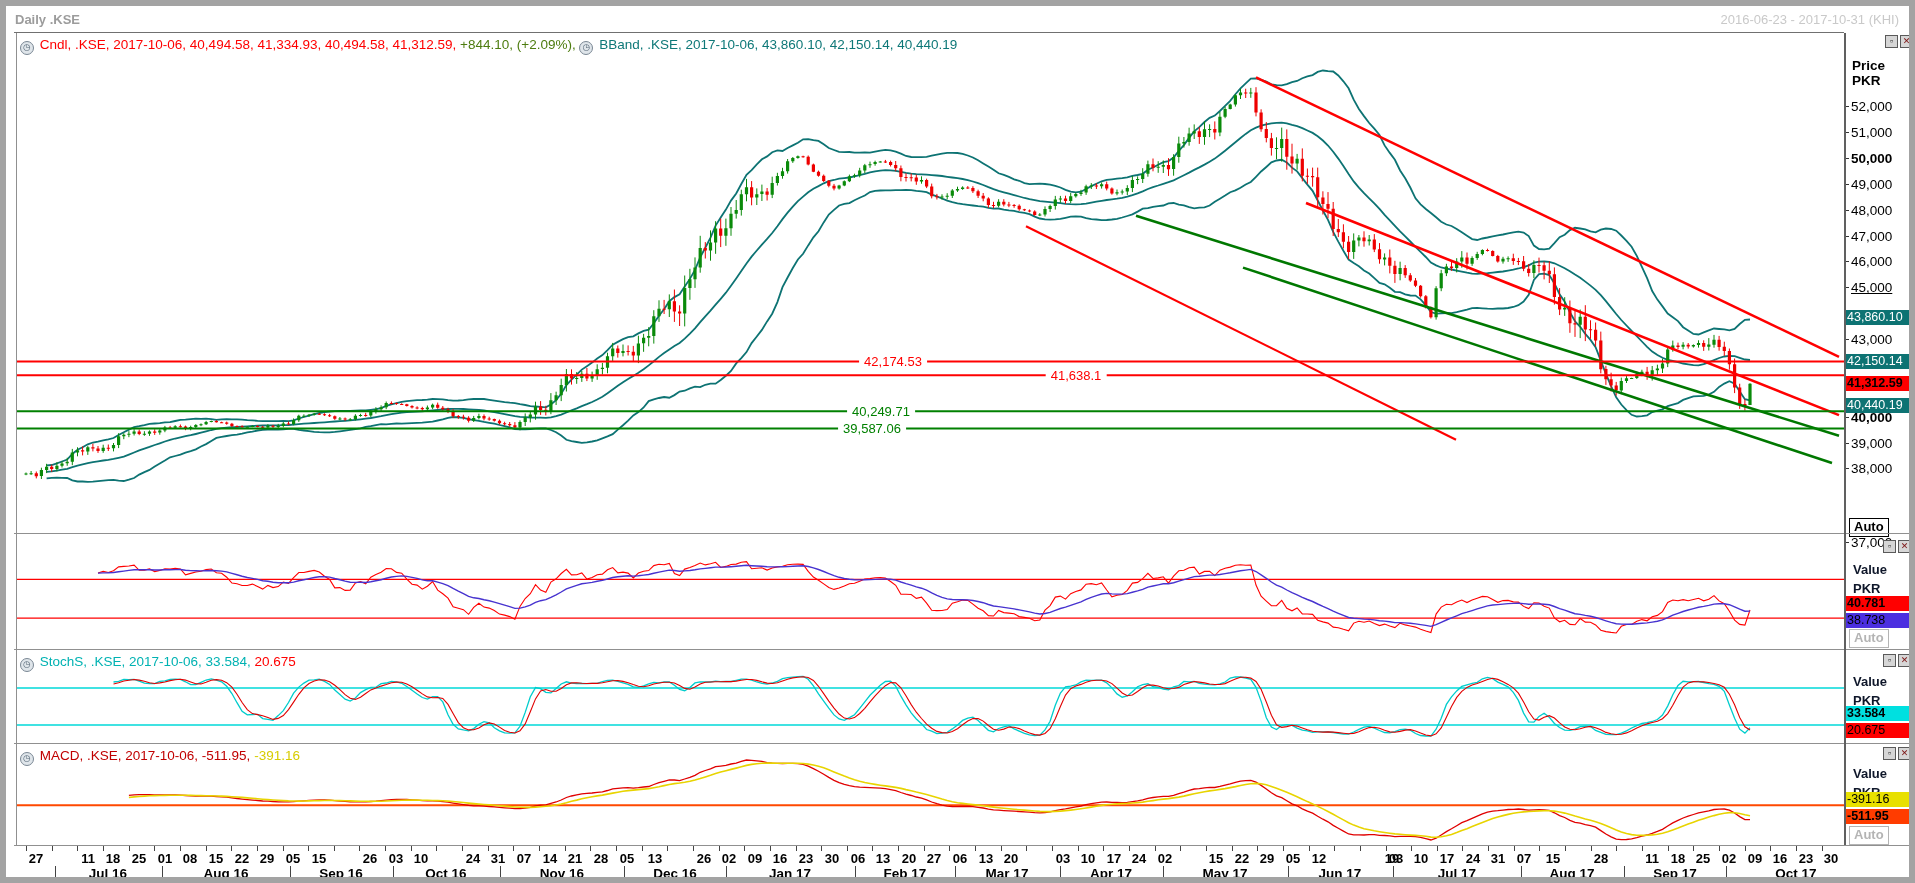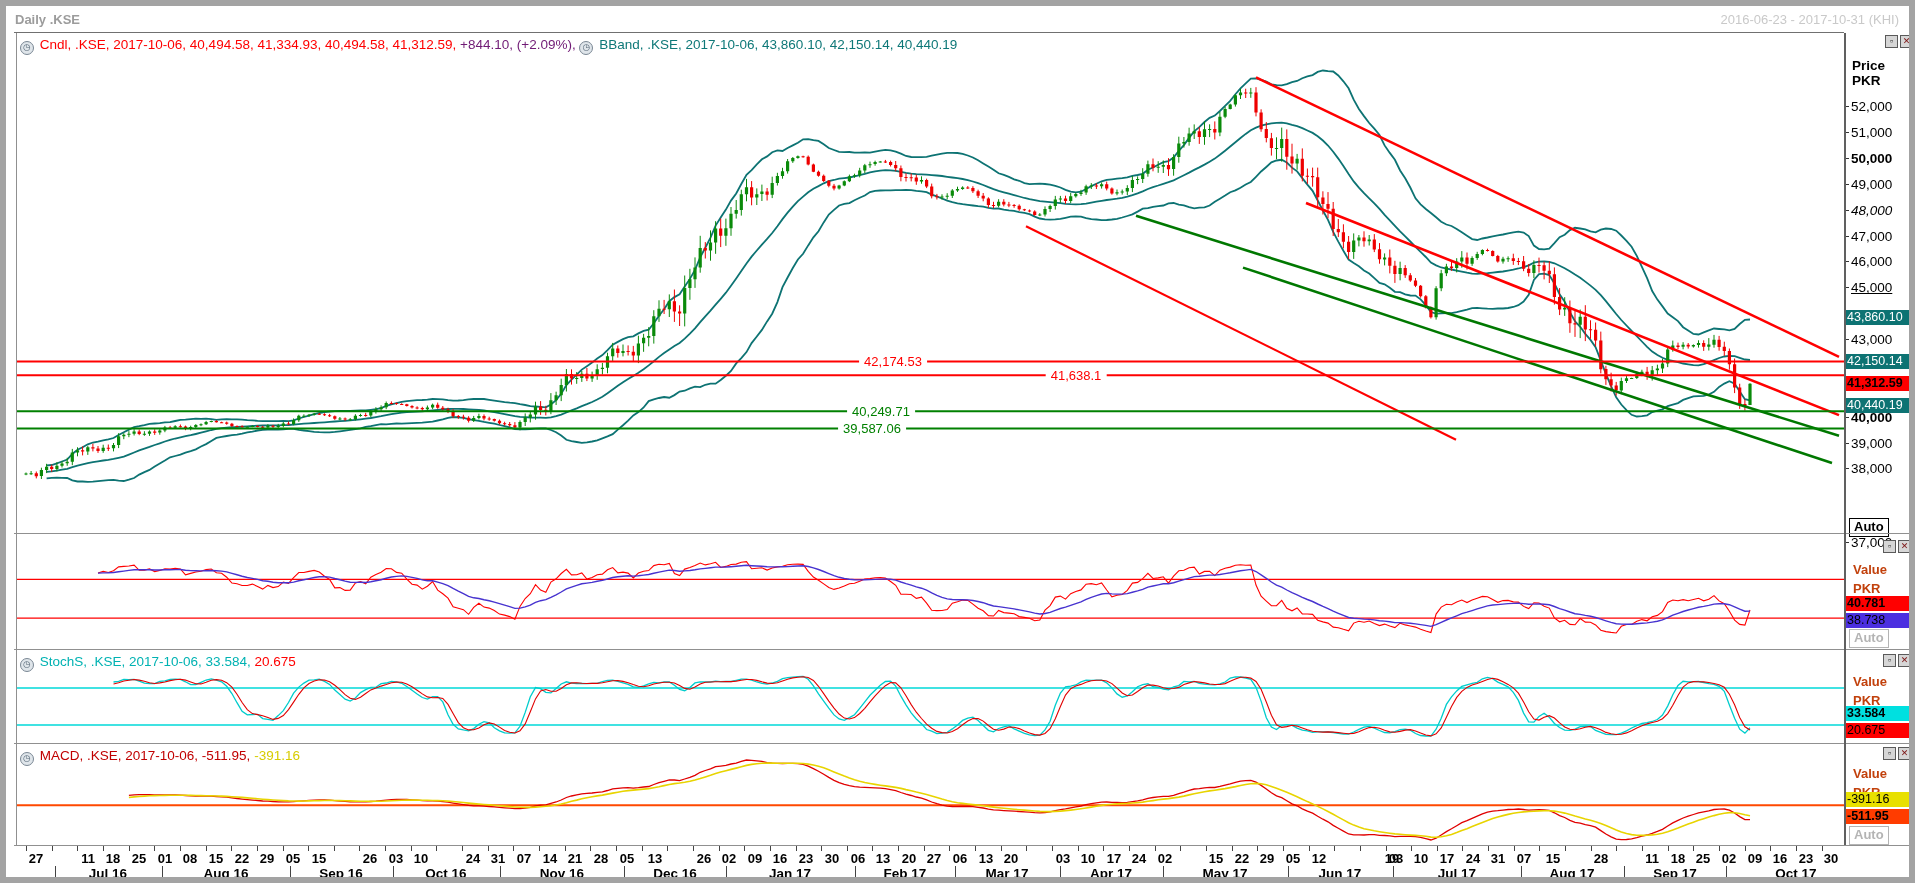--- a/index.html
+++ b/index.html
@@ -5,21 +5,21 @@
   html,body{margin:0;padding:0;background:#e8e8e8;font-family:"Liberation Sans","DejaVu Sans",sans-serif;}
   #app{position:relative;width:1915px;height:883px;background:#ffffff;border:6px solid #a3a3a3;box-sizing:border-box;overflow:hidden;}
   #chart-svg{position:absolute;left:0;top:0;}
   .abs{position:absolute;}
   .titlebar-text{font-size:13px;font-weight:bold;color:#9c9c9c;}
   .range-text{font-size:13px;color:#c9c9c9;}
   .legend{font-size:13.5px;white-space:nowrap;}
   .clock{display:inline-block;width:12px;height:12px;border-radius:50%;border:1px solid #7a8794;background:#dfe5ea;color:#5a6b7a;font-size:9px;line-height:11px;text-align:center;vertical-align:-1px;margin-right:2px;}
   .winbtn{display:inline-block;width:13px;height:13px;border:1px solid #5a5a5a;background:#d6d6d6;font-size:9px;line-height:11px;text-align:center;color:#222;box-sizing:border-box;}
   .winbtn.x{color:#7c1616;font-weight:bold;}
-  .vlabel{font-size:13px;font-weight:bold;color:#c2410c;}
+  .vlabel{font-size:13px;font-weight:bold;color:#0f172a;}
   .badge{position:absolute;left:1839px;width:74px;height:15px;font-size:12.5px;line-height:15px;padding-left:2px;box-sizing:border-box;white-space:nowrap;}
   .tickrow{position:absolute;left:1838px;height:14px;font-size:13.5px;color:#000;white-space:nowrap;}
   .tickrow .dash{display:inline-block;width:5px;height:1px;background:#333;vertical-align:4px;margin-right:2px;}
   .autobtn{position:absolute;left:1843px;font-size:13px;font-weight:bold;border:1px solid #000;color:#000;background:#fff;padding:0 4px;height:17px;line-height:16px;}
   .autobtn.dim{border-color:#b4b4b4;color:#b4b4b4;}
   .lvl-label{position:absolute;transform:translate(-50%,-50%);background:#ffffff;padding:0 5px;font-size:13px;white-space:nowrap;}
   .day-label{position:absolute;top:845px;transform:translateX(-50%);font-size:13px;font-weight:600;color:#000;}
   .month-label{position:absolute;top:860px;transform:translateX(-50%);font-size:13.5px;font-weight:bold;color:#000;}
   .pipe{position:absolute;top:860px;width:1px;height:15px;background:#444;}
   .wtick{position:absolute;top:839px;width:1px;height:6px;background:#444;}
@@ -86,21 +86,21 @@
   <div class="abs range-text" style="right:10px;top:6px;text-align:right;">2016-06-23 - 2017-10-31 (KHI)</div>
   <div class="abs" style="left:8px;top:26px;width:1830px;height:1px;background:#707070;"></div>
   <div class="abs panel-icons" style="left:1879px;top:29px;">
     <span class="winbtn">▫</span>
       <span class="winbtn x">✕</span>
   </div>
 
   <div class="abs legend" style="left:14px;top:31px;">
     <span class="clock">◷</span>
     <span style="color:#ff0000;">Cndl, .KSE, 2017-10-06, 40,494.58, 41,334.93, 40,494.58, 41,312.59,</span>
-    <span style="color:#701a75;">+844.10, (+2.09%),</span>
+    <span style="color:#4d7c0f;">+844.10, (+2.09%),</span>
     <span class="clock">◷</span>
     <span style="color:#0e7878;">BBand, .KSE, 2017-10-06, 43,860.10, 42,150.14, 40,440.19</span>
   </div>
 
 
   <div class="abs legend" style="left:14px;top:648px;">
     <span class="clock">◷</span>
     <span style="color:#00b2b2;">StochS, .KSE, 2017-10-06, 33.584,</span>
     <span style="color:#ff0000;">20.675</span>
   </div>
@@ -113,21 +113,21 @@
 
   <div class="abs" style="left:1846px;top:52px;font-size:13.5px;font-weight:bold;color:#000;">
     <div>Price</div>
     <div>PKR</div>
   </div>
   <div id="price-ticks">
       <div class="tickrow" style="top: 93.1703px;"><span class="dash"></span><span>52,000</span></div>
       <div class="tickrow" style="top: 119.049px;"><span class="dash"></span><span>51,000</span></div>
       <div class="tickrow" style="top: 144.929px;"><span class="dash"></span><span style="font-weight: bold;">50,000</span></div>
       <div class="tickrow" style="top: 170.808px;"><span class="dash"></span><span>49,000</span></div>
-      <div class="tickrow" style="top: 196.687px; font-style: italic;"><span class="dash"></span><span>48,000</span></div>
+      <div class="tickrow" style="top: 196.687px;"><span class="dash"></span><span>48,000</span></div>
       <div class="tickrow" style="top: 222.566px;"><span class="dash"></span><span>47,000</span></div>
       <div class="tickrow" style="top: 248.445px;"><span class="dash"></span><span>46,000</span></div>
       <div class="tickrow" style="top: 274.324px; text-decoration: underline;"><span class="dash"></span><span>45,000</span></div>
       <div class="tickrow" style="top: 326.082px;"><span class="dash"></span><span>43,000</span></div>
       <div class="tickrow" style="top: 429.599px;"><span class="dash"></span><span>39,000</span></div>
       <div class="tickrow" style="top: 455.478px;"><span class="dash"></span><span>38,000</span></div>
       <div class="tickrow" style="top: 481.357px; margin-top: 48px;"><span class="dash"></span><span>37,000</span></div>
       <div class="tickrow" style="top: 403.72px; font-weight: bold;"><span class="dash"></span><span>40,000</span></div>
     </div>
   <div id="price-badges">

